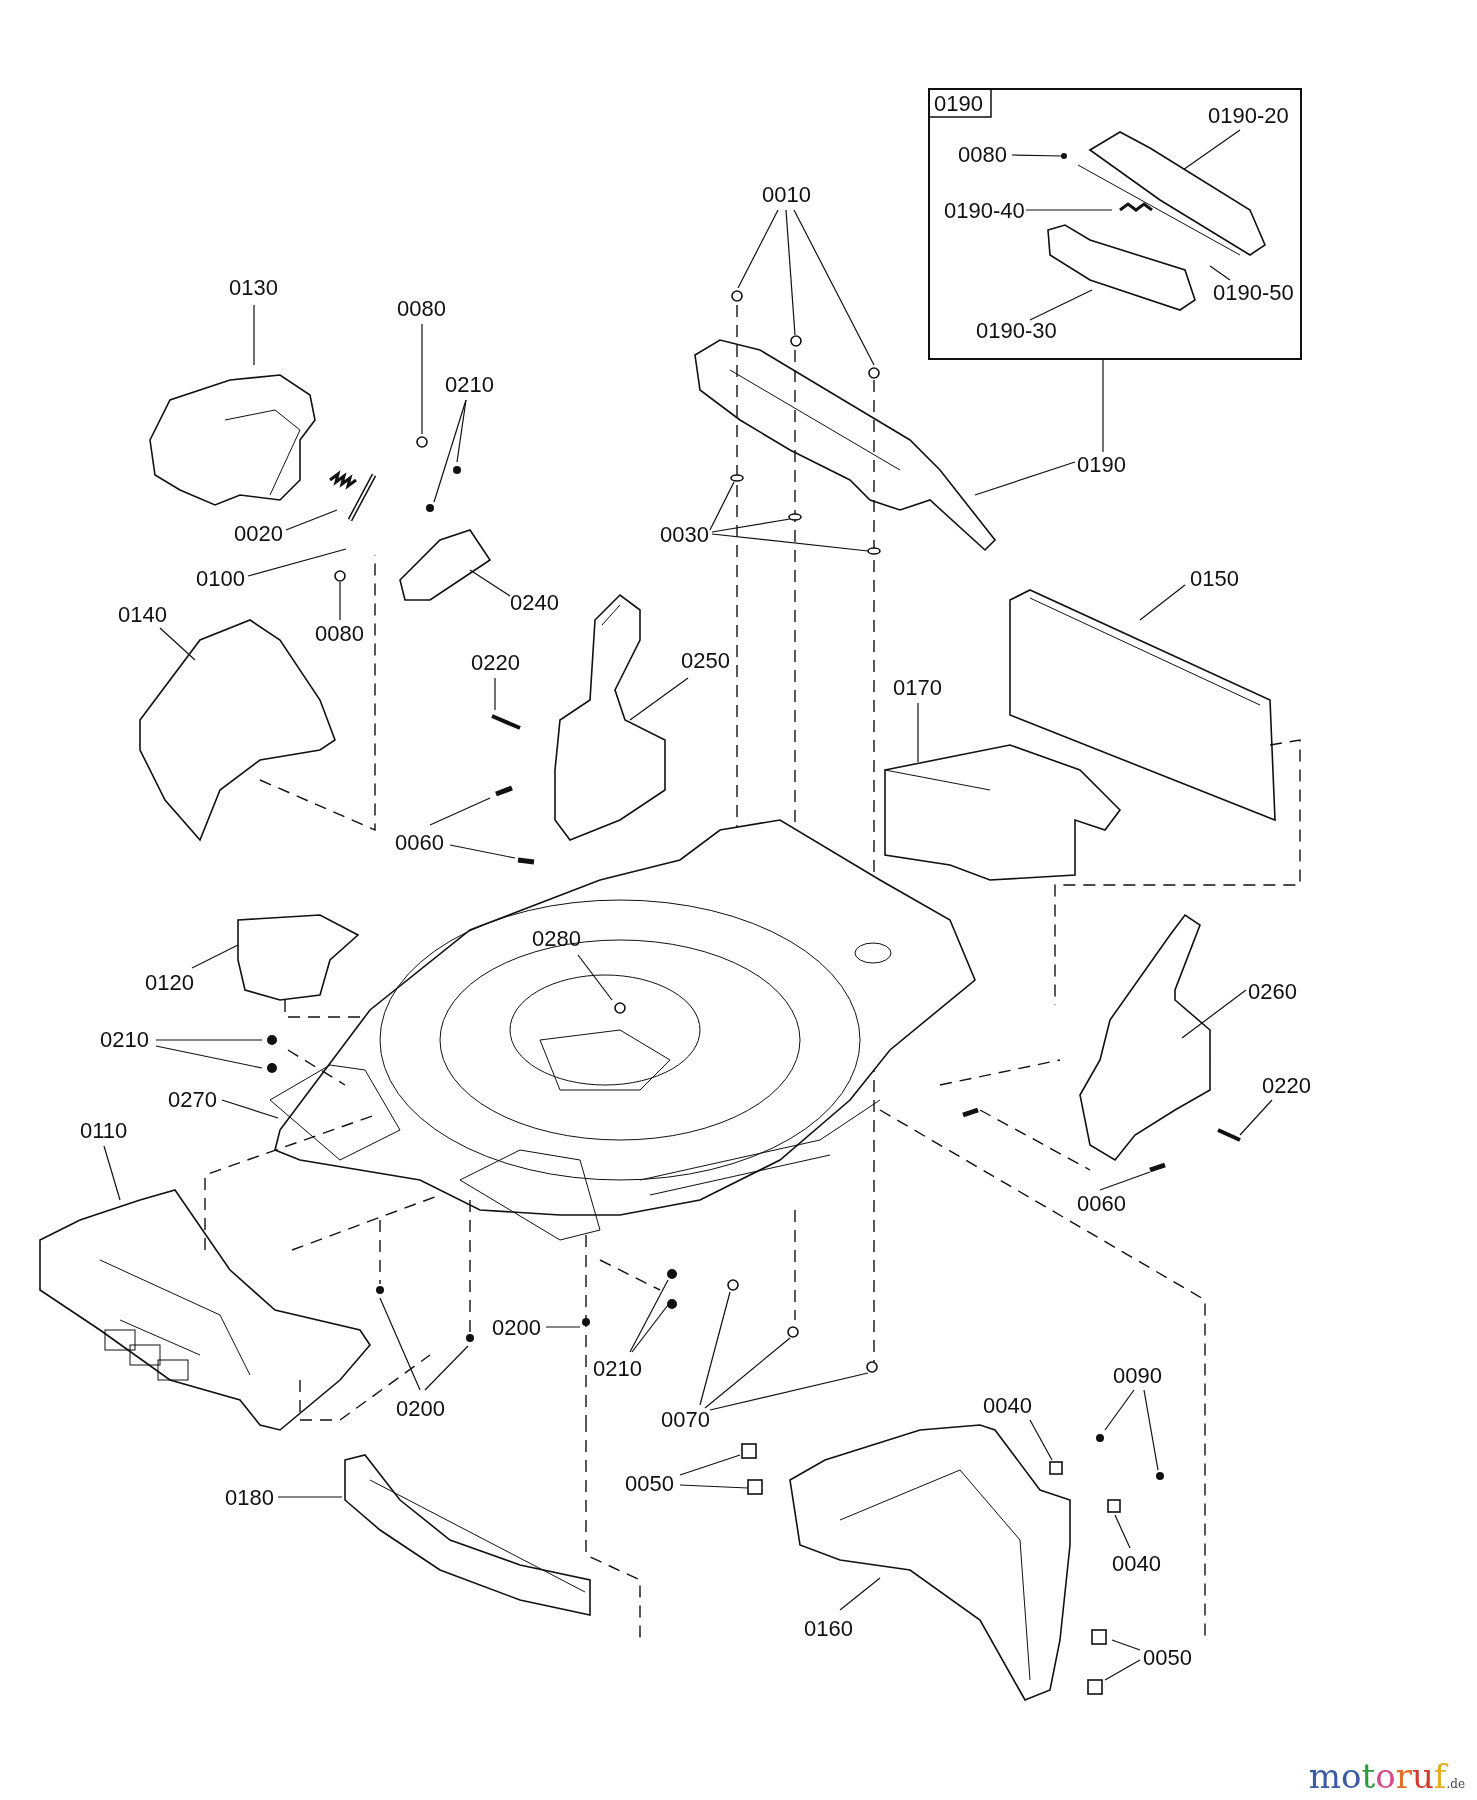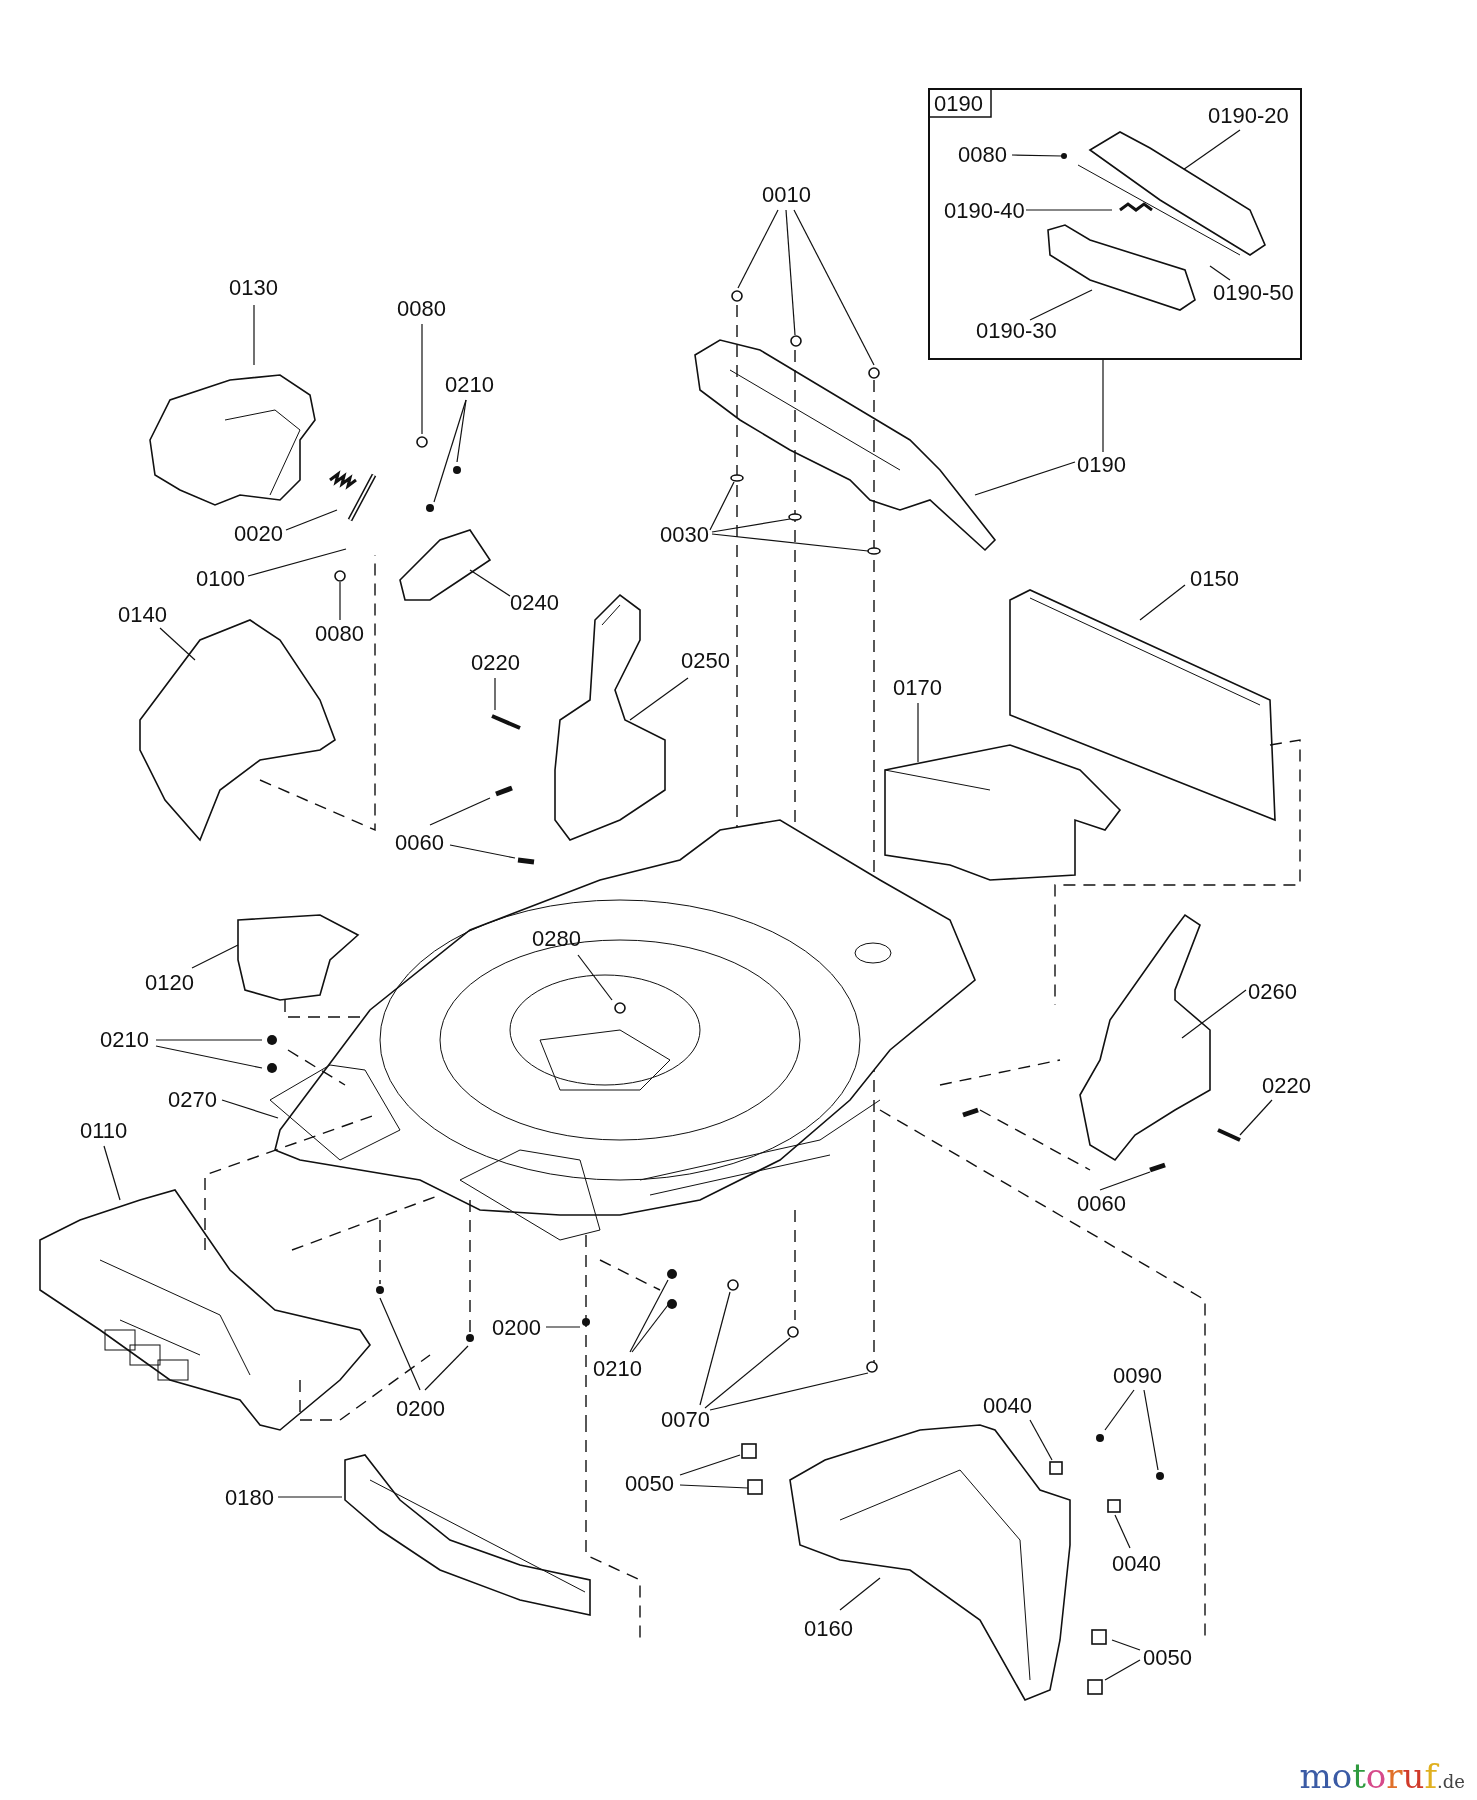--- a/index.html
+++ b/index.html
@@ -5,21 +5,21 @@
   html, body { margin: 0; padding: 0; background: #ffffff; }
   body { width: 1477px; height: 1800px; position: relative; overflow: hidden;
          font-family: "Liberation Sans", sans-serif; }
   #diagram { position: absolute; left: 0; top: 0; width: 1477px; height: 1800px; }
   .part-label { font-family: "Liberation Sans Narrow", "Liberation Sans", sans-serif; font-size: 22px; fill: #111; letter-spacing: 0px; }
   .leader { stroke: #111; stroke-width: 1.2; fill: none; }
   .dash { stroke: #111; stroke-width: 1.4; fill: none; stroke-dasharray: 12 8; }
   .part { stroke: #111; stroke-width: 1.6; fill: #fff; }
   .part-thin { stroke: #111; stroke-width: 1; fill: none; }
   .watermark { position: absolute; right: 12px; bottom: 4px; font-family: "DejaVu Serif", serif; font-size: 34px; }
-  .watermark .tld { font-size: 18px; color: #444; }
+  .watermark .tld { font-size: 12px; color: #444; }
 </style>
 </head>
 <body>
 
 <svg id="diagram" viewBox="0 0 1477 1800" xmlns="http://www.w3.org/2000/svg">
 
   <g>
     <rect x="929" y="89" width="372" height="270" fill="none" stroke="#111" stroke-width="2"></rect>
     <rect x="929" y="89" width="62" height="28" fill="none" stroke="#111" stroke-width="1.5"></rect>
     <text class="part-label" x="934" y="111">0190</text>

